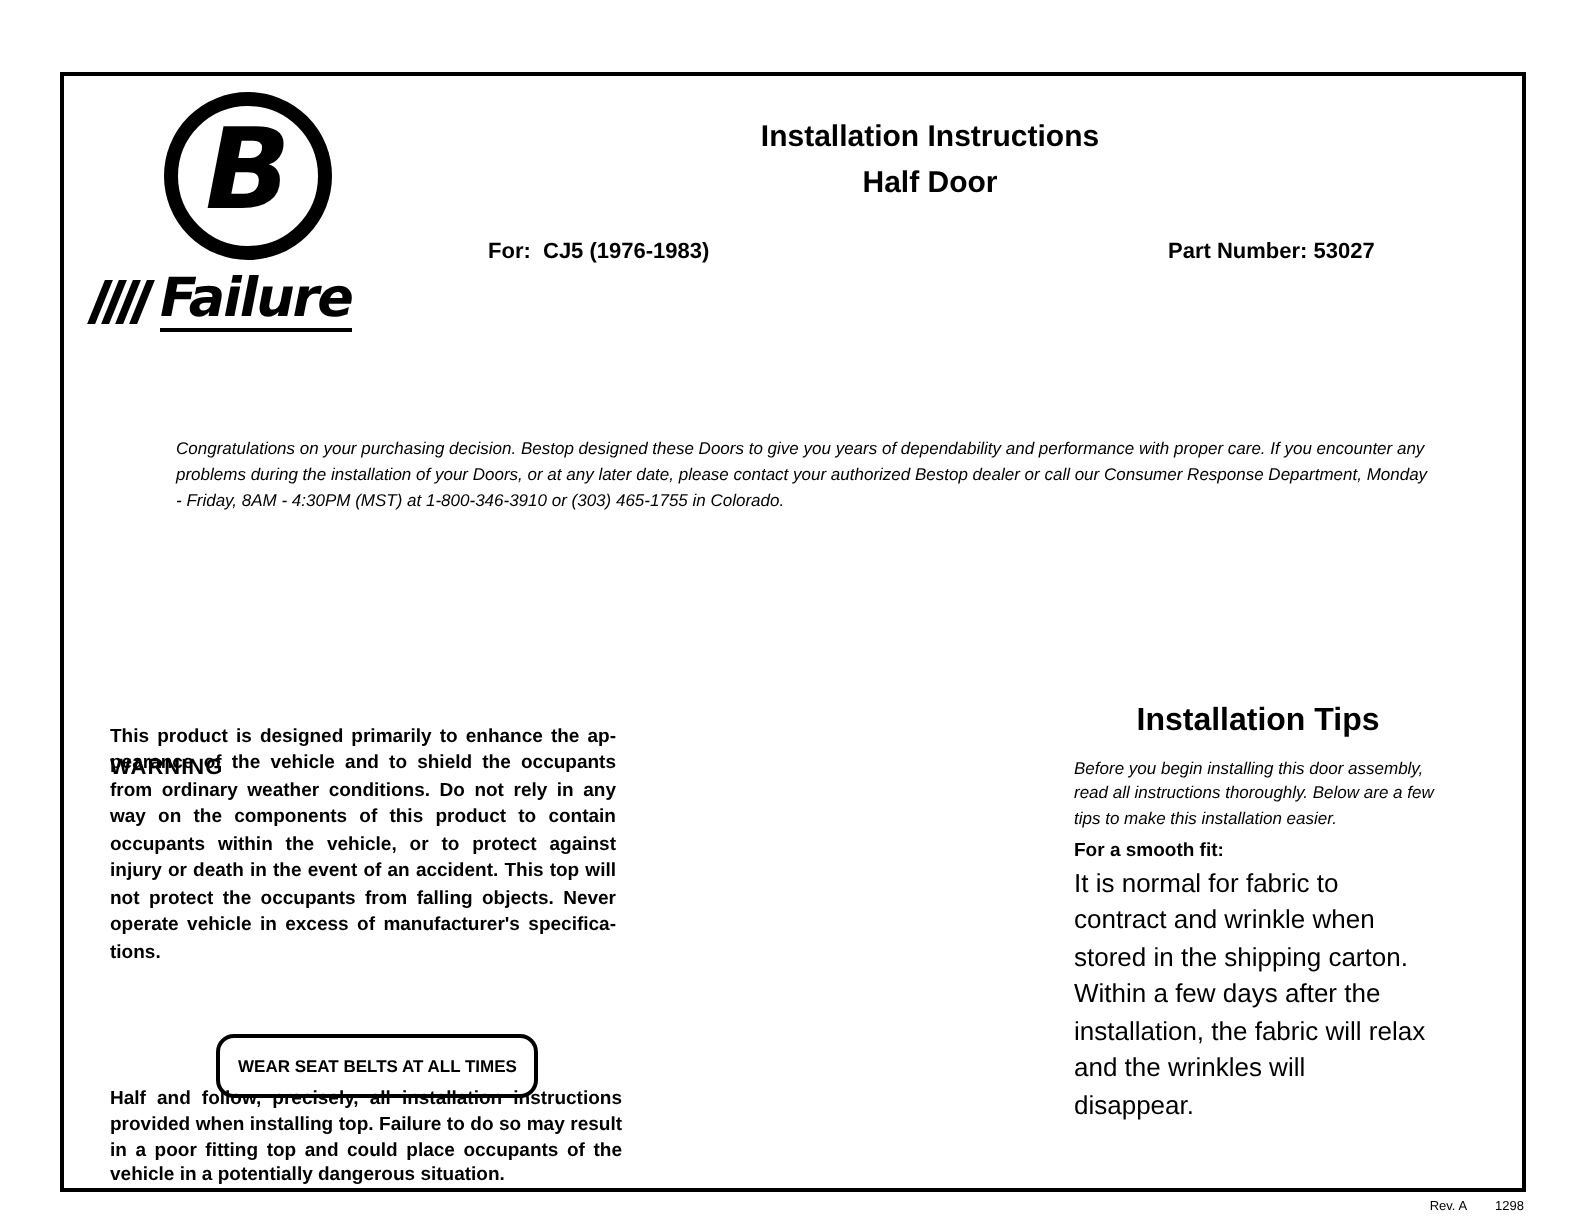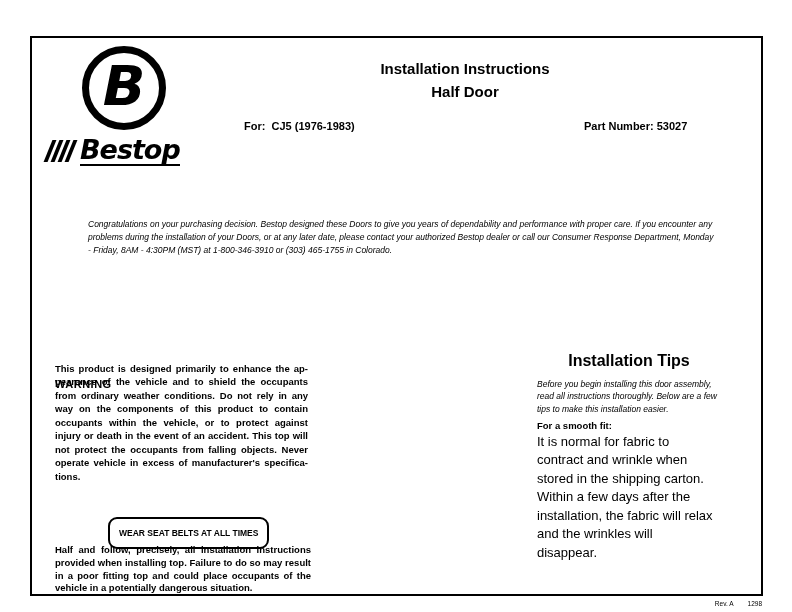--- a/index.html
+++ b/index.html
@@ -132,21 +132,21 @@
   <div class="logo-circle">
     <span class="logo-b">B</span>
   </div>
   <div class="wordmark">
     <span class="slashes">
       <span class="slash"></span>
         <span class="slash"></span>
         <span class="slash"></span>
         <span class="slash"></span>
     </span>
-    <span class="wordmark-text">Bestop</span>
+    <span class="wordmark-text">Failure</span>
   </div>
 
   <div class="title-block">
     <div class="title-line">Installation Instructions</div>
     <div class="title-line">Half Door</div>
   </div>
 
   <div class="for-label">For:  CJ5 (1976-1983)</div>
   <div class="part-number">Part Number: 53027</div>
 

